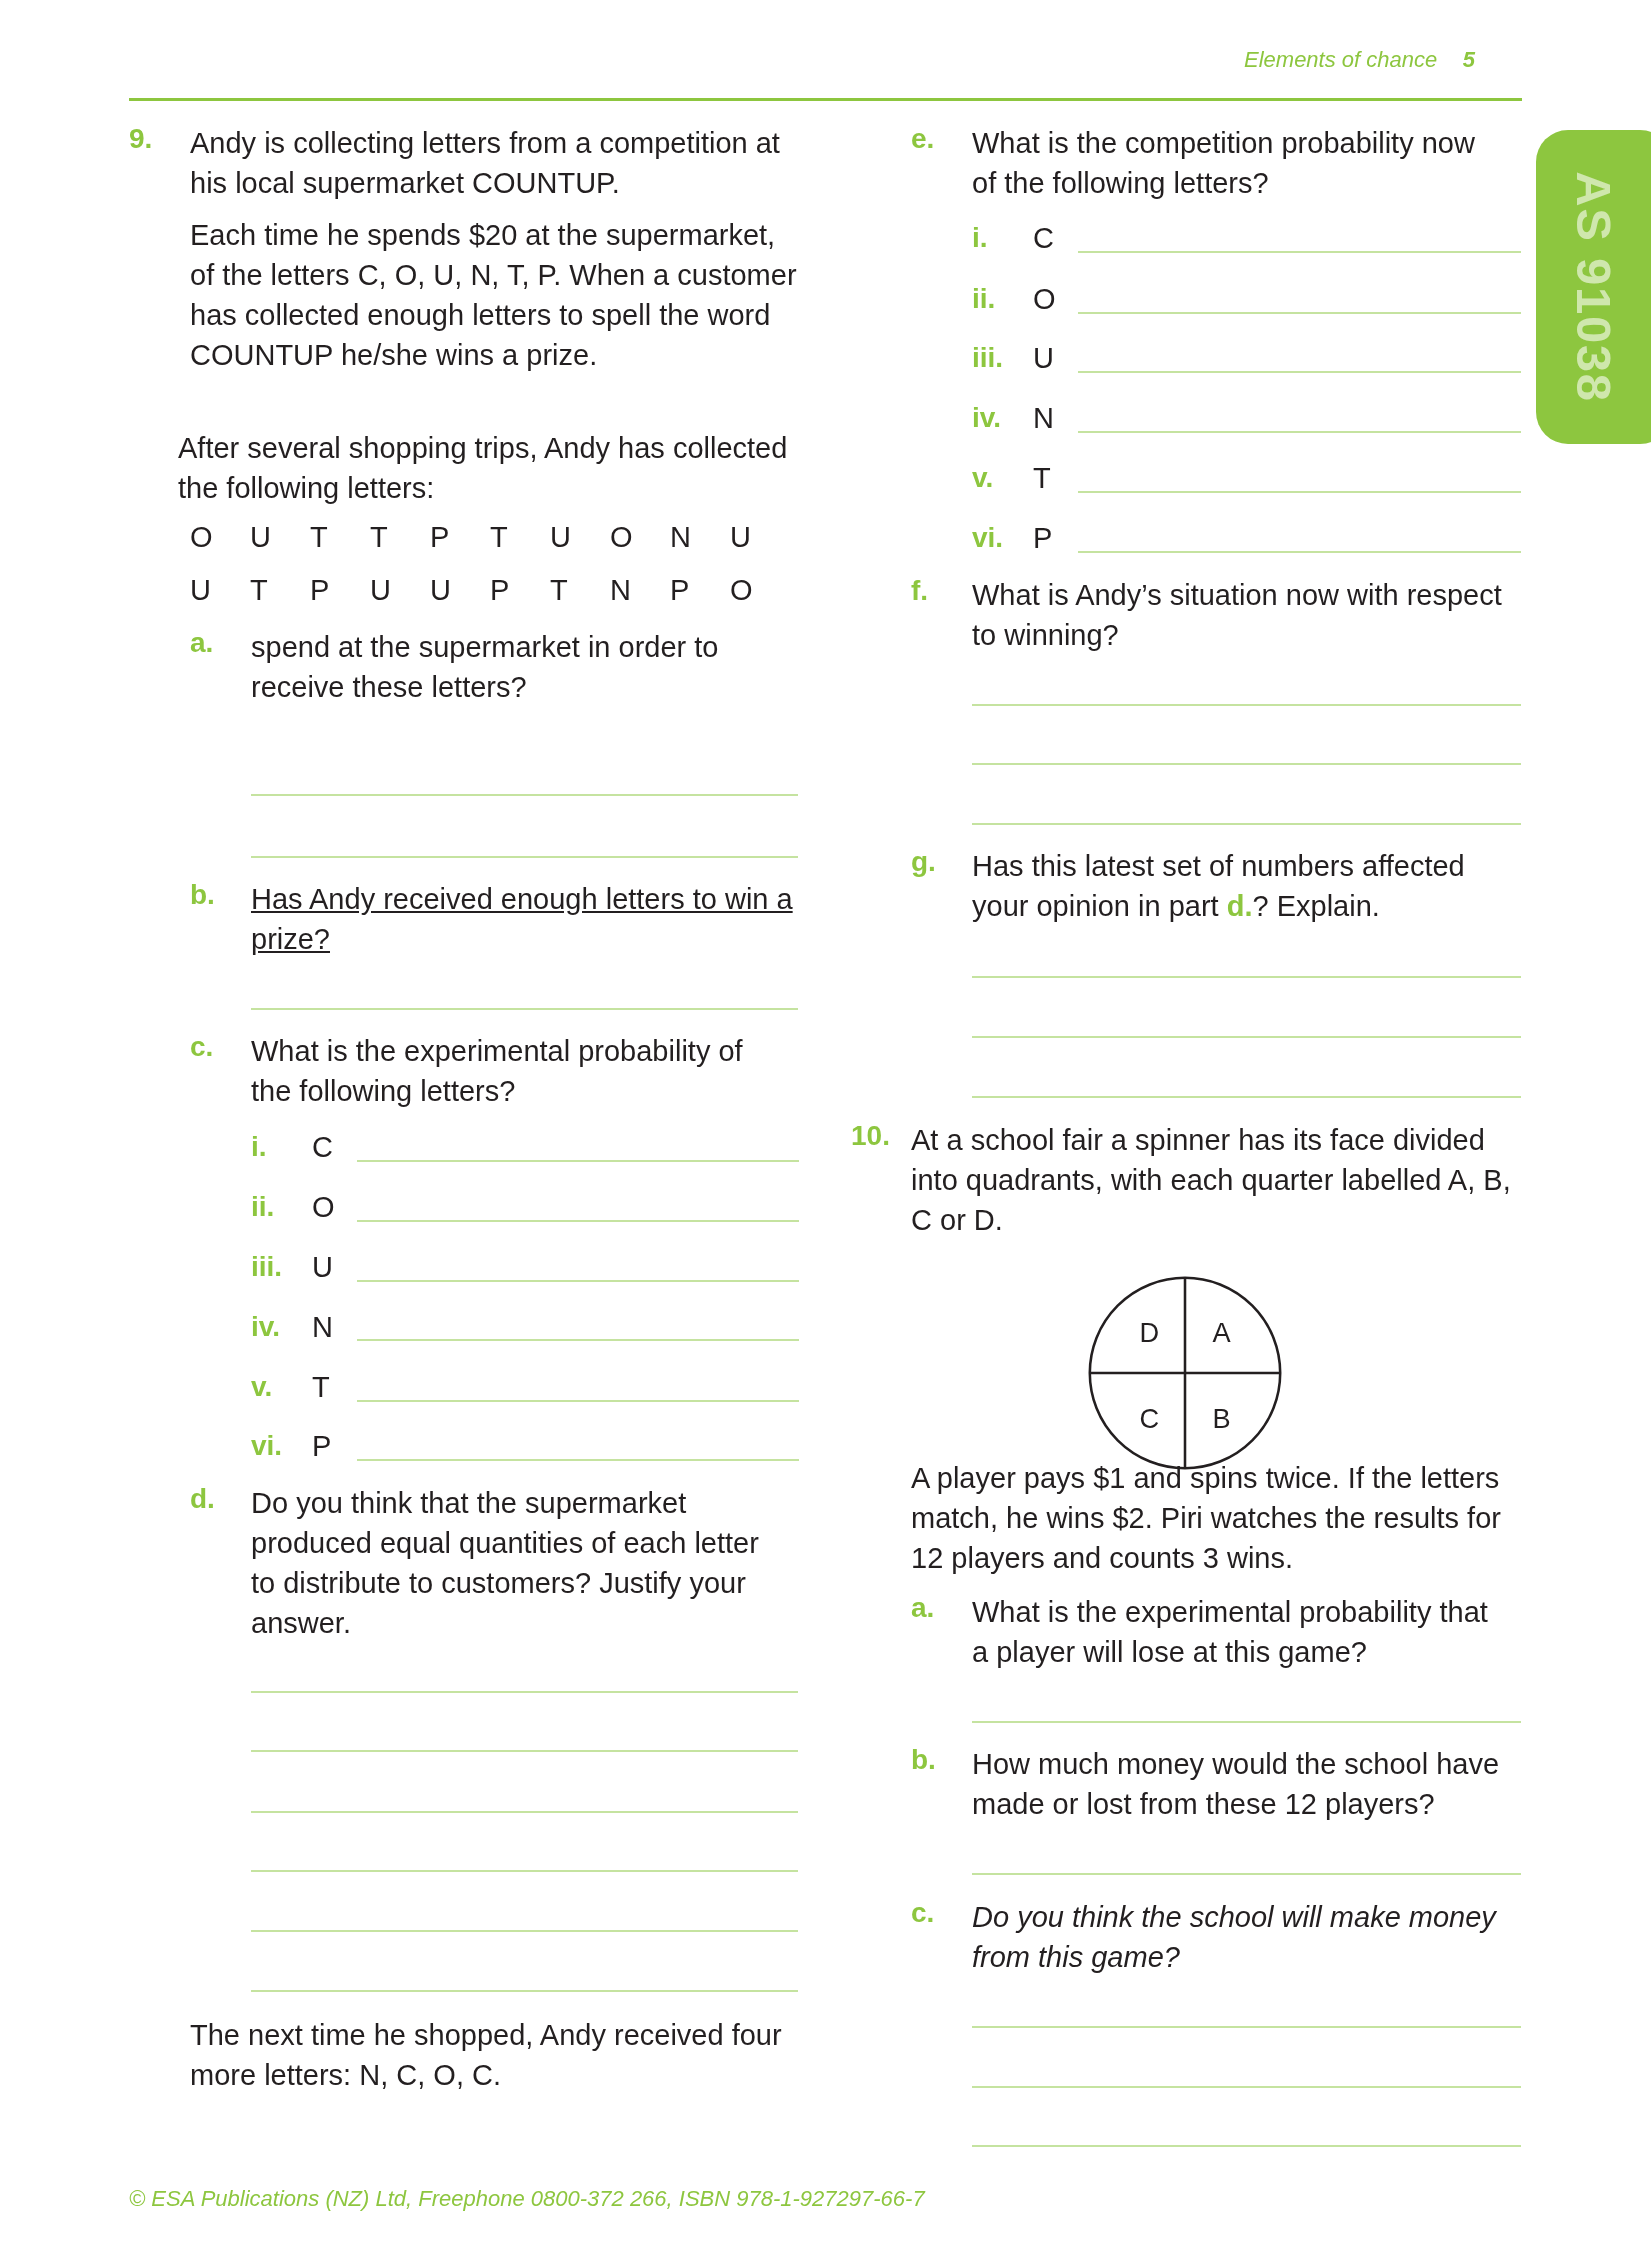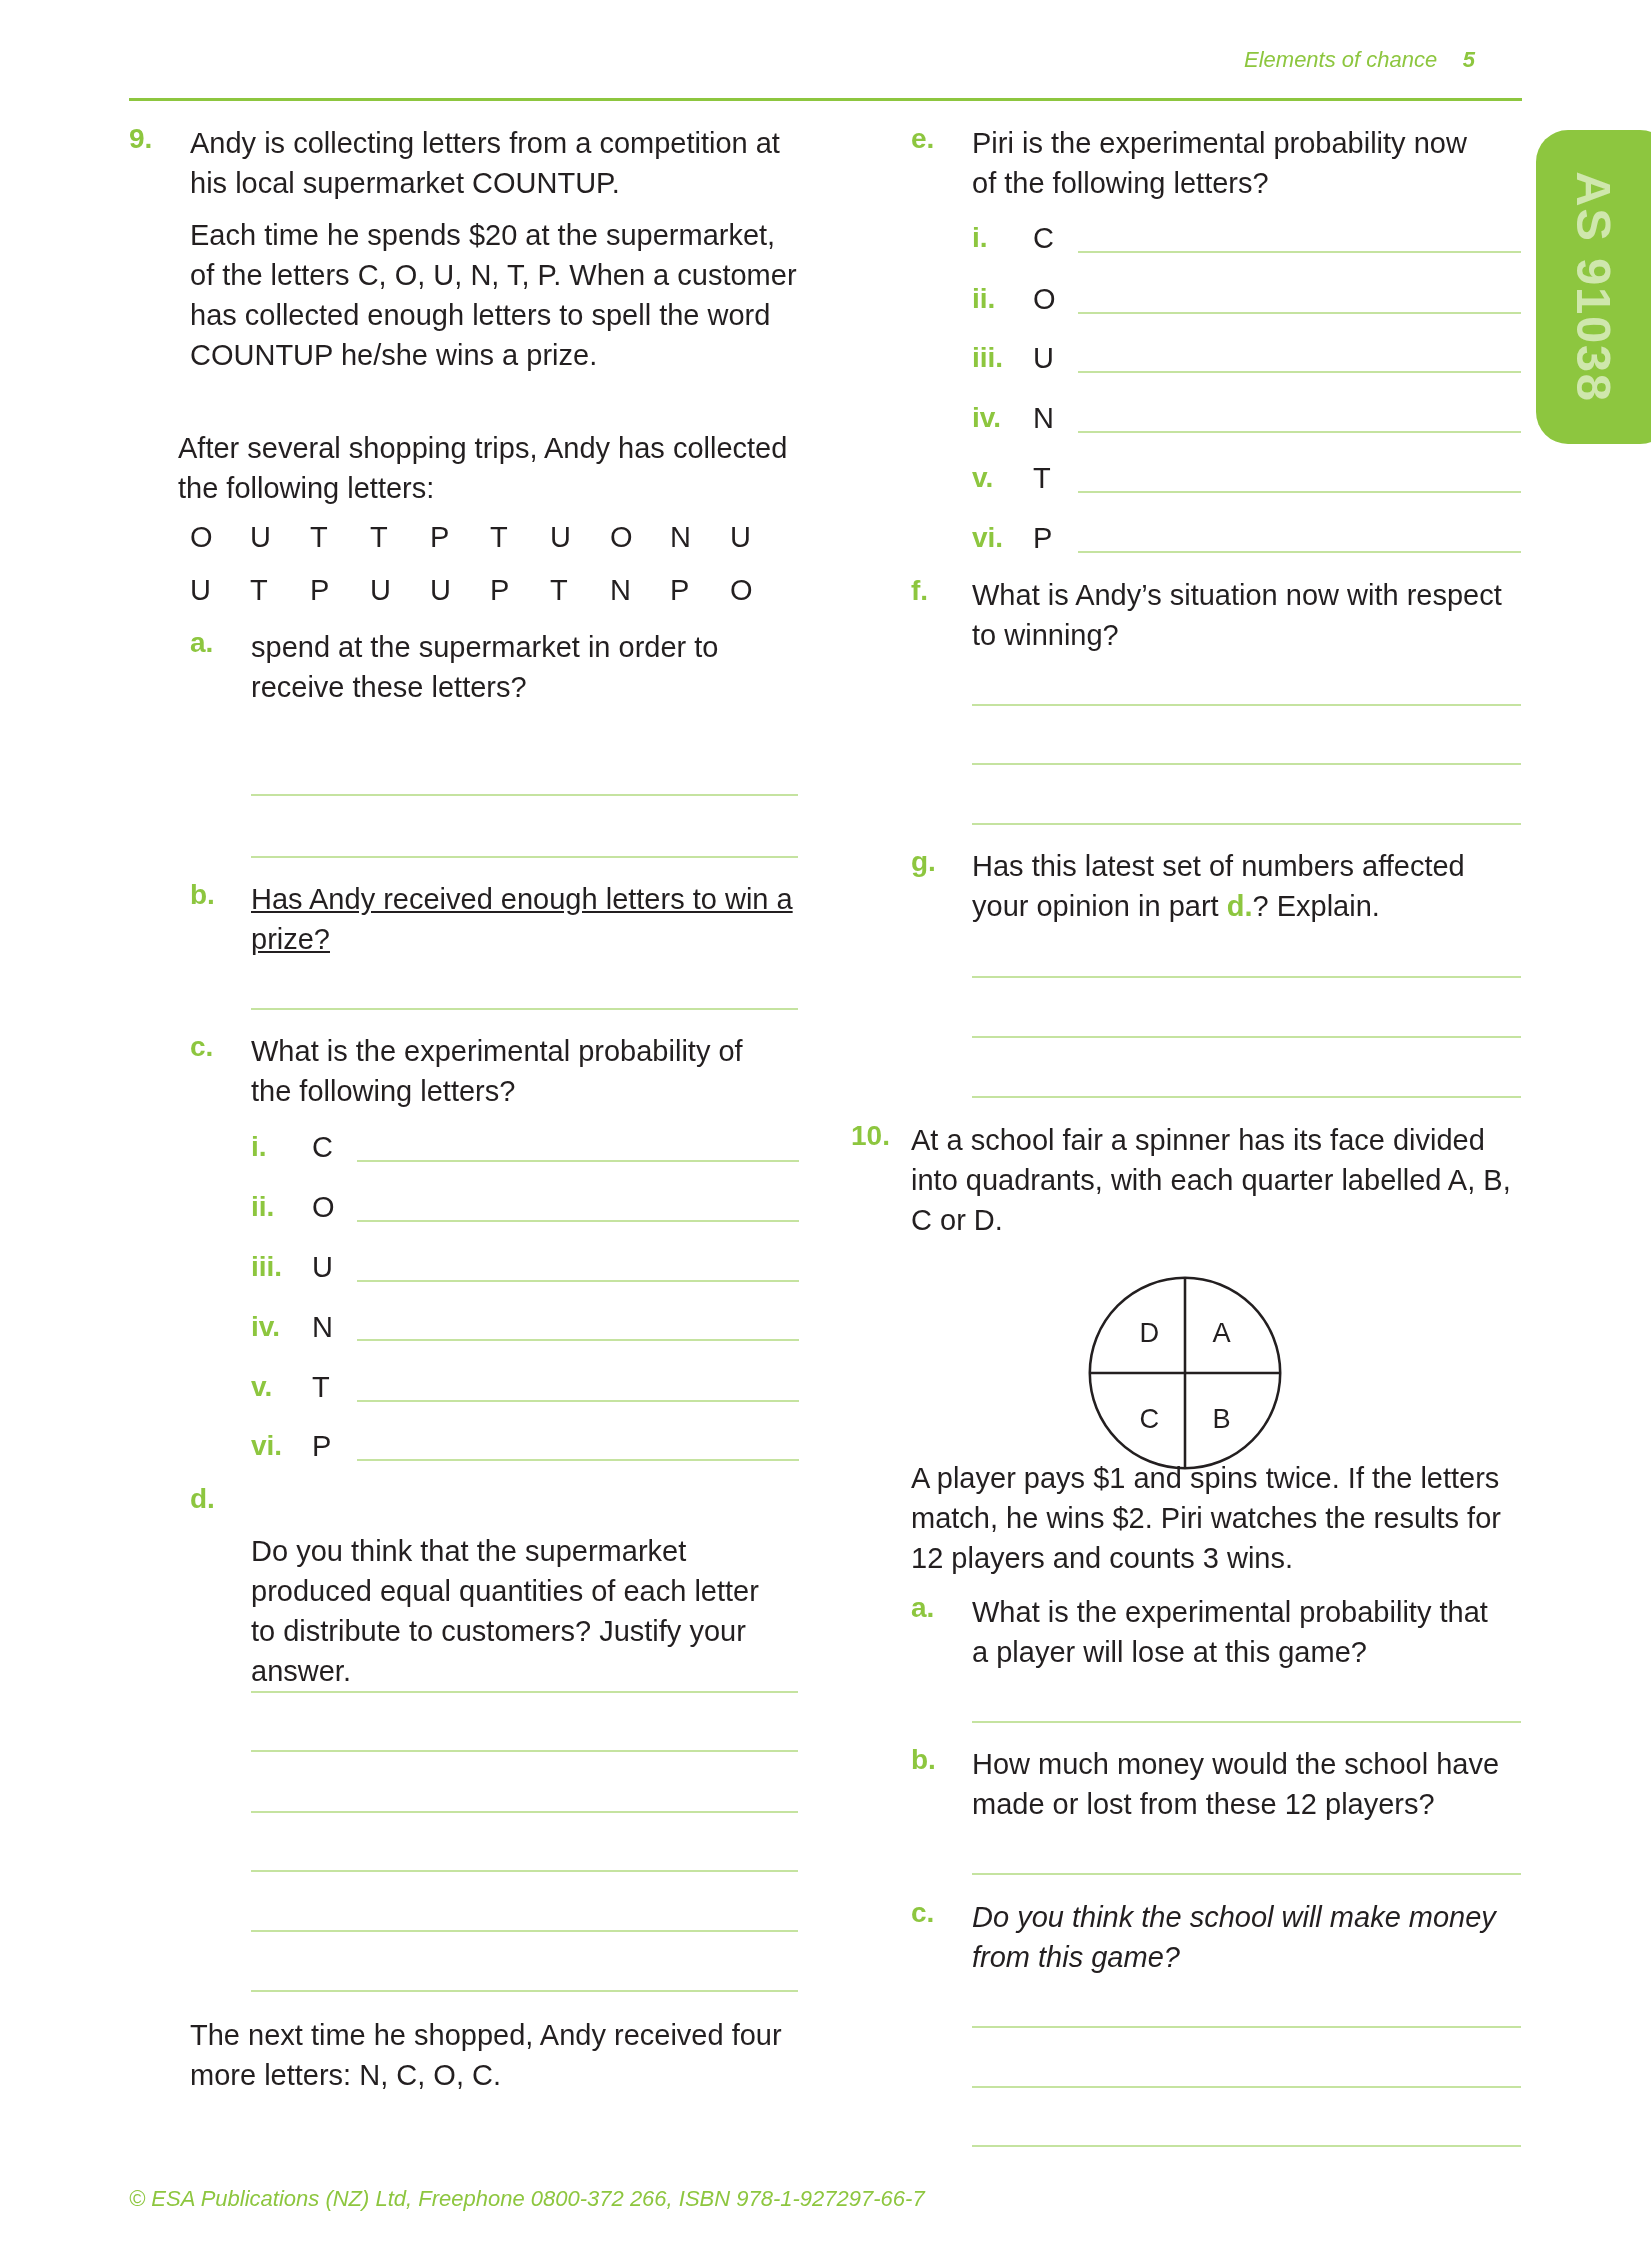--- a/index.html
+++ b/index.html
@@ -110,41 +110,41 @@
   <div class="sub-lbl" style="left:251px;top:1371px;">v.</div>
   <div class="sub-let" style="left:312px;top:1371px;">T</div>
   <div class="rule" style="left:357px;top:1400px;width:442px;"></div>
 
   <div class="sub-lbl" style="left:251px;top:1430px;">vi.</div>
   <div class="sub-let" style="left:312px;top:1430px;">P</div>
   <div class="rule" style="left:357px;top:1459px;width:442px;"></div>
 </div>
 
 <div class="abs num" style="left:190px;top:1483px;">d.</div>
-<div class="abs txt" style="left:251px;top:1483px;margin-top:48px;">
+<div class="abs txt" style="left:251px;top:1483px;">
   <div>Do you think that the supermarket</div>
   <div>produced equal quantities of each letter</div>
   <div>to distribute to customers? Justify your</div>
   <div>answer.</div>
 </div>
 <div class="rule" style="left:251px;top:1691px;width:547px;"></div>
 <div class="rule" style="left:251px;top:1750px;width:547px;"></div>
 <div class="rule" style="left:251px;top:1811px;width:547px;"></div>
 <div class="rule" style="left:251px;top:1870px;width:547px;"></div>
 <div class="rule" style="left:251px;top:1930px;width:547px;"></div>
 <div class="rule" style="left:251px;top:1990px;width:547px;"></div>
 
 <div class="abs txt" style="left:190px;top:2015px;">
   <div>The next time he shopped, Andy received four</div>
   <div>more letters: N, C, O, C.</div>
 </div>
 
 <div class="abs num" style="left:911px;top:123px;">e.</div>
 <div class="abs txt" style="left:972px;top:123px;">
-  <div>Piri is the experimental probability now</div>
+  <div>What is the competition probability now</div>
   <div>of the following letters?</div>
 </div>
 <div>
   <div class="sub-lbl" style="left:972px;top:222px;">i.</div>
   <div class="sub-let" style="left:1033px;top:222px;">C</div>
   <div class="rule" style="left:1078px;top:251px;width:443px;"></div>
 
   <div class="sub-lbl" style="left:972px;top:283px;">ii.</div>
   <div class="sub-let" style="left:1033px;top:283px;">O</div>
   <div class="rule" style="left:1078px;top:312px;width:443px;"></div>

